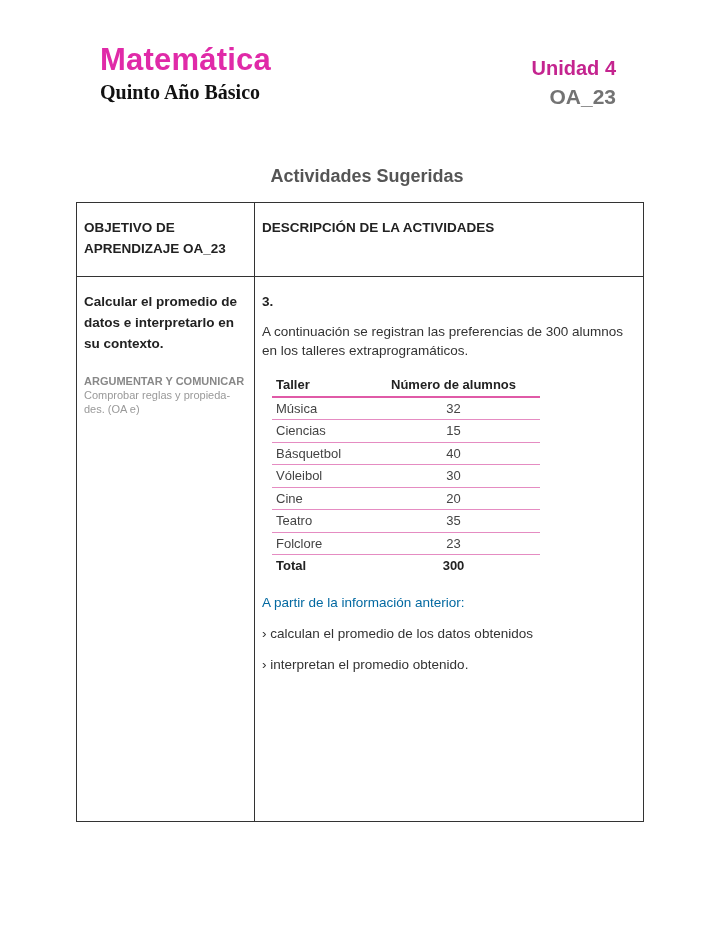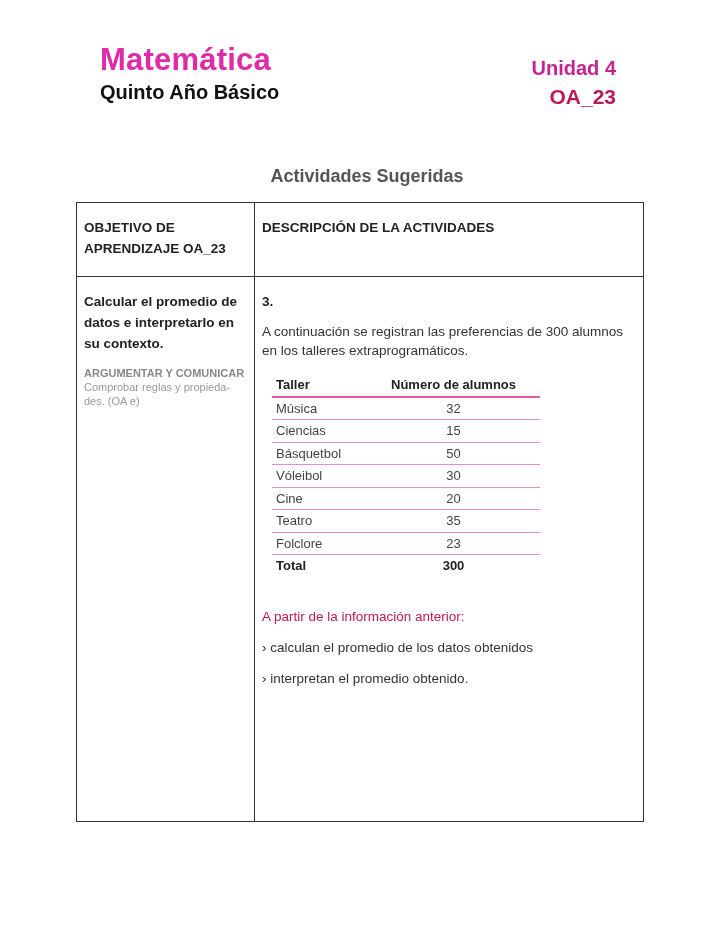--- a/index.html
+++ b/index.html
@@ -27,37 +27,38 @@
       color: #e02aa8;
       line-height: 36px;
       letter-spacing: 0.2px;
     }
     .grade-title {
       font-weight: bold;
       font-size: 20px;
       color: #111;
       line-height: 24px;
       margin-top: 2px;
+      font-family: Liberation Serif, serif;
     }
     .header-right {
       position: absolute;
       right: 104px;
       top: 56px;
       text-align: right;
     }
     .unit-label {
       font-weight: bold;
       font-size: 20px;
       color: #c4248f;
       line-height: 24px;
     }
     .oa-label {
       font-weight: bold;
       font-size: 21px;
-      color: #be185d;
+      color: #737373;
       line-height: 26px;
       margin-top: 4px;
     }
     .section-title {
       position: absolute;
       left: 7px;
       width: 720px;
       top: 166px;
       text-align: center;
       font-weight: bold;
@@ -94,21 +95,21 @@
       line-height: 21px;
     }
     .body-row td { height: 516px; }
     .objective {
       font-weight: bold;
       font-size: 13.5px;
       line-height: 21px;
       color: #222;
     }
     .skill-block {
-      margin-top: 12px;
+      margin-top: 20px;
       font-size: 11px;
       color: #999;
       line-height: 14px;
     }
     .skill-title {
       font-weight: bold;
       color: #888;
       font-size: 11px;
     }
     .activity-number {
@@ -147,23 +148,23 @@
       border-bottom: 1.5px solid #e58cc2;
     }
     .data-table th.c-name, .data-table td.c-name { text-align: left; }
     .data-table th.c-val, .data-table td.c-val { text-align: center; }
     .data-table tfoot td {
       font-weight: bold;
       color: #222;
       border: none;
     }
     .followup {
-      margin-top: 30px;
-      font-size: 13.5px;
-      color: #be185d;
+      margin-top: 16px;
+      font-size: 13.5px;
+      color: #0369a1;
       line-height: 19px;
     }
     .bullet {
       margin-top: 12px;
       font-size: 13.5px;
       color: #333;
       line-height: 19px;
     }
   </style>
 </head>
@@ -213,21 +214,21 @@
           <tr>
             <td class="c-name">Música</td>
             <td class="c-val">32</td>
           </tr>
           <tr>
             <td class="c-name">Ciencias</td>
             <td class="c-val">15</td>
           </tr>
           <tr>
             <td class="c-name">Básquetbol</td>
-            <td class="c-val">50</td>
+            <td class="c-val">40</td>
           </tr>
           <tr>
             <td class="c-name">Vóleibol</td>
             <td class="c-val">30</td>
           </tr>
           <tr>
             <td class="c-name">Cine</td>
             <td class="c-val">20</td>
           </tr>
           <tr>

